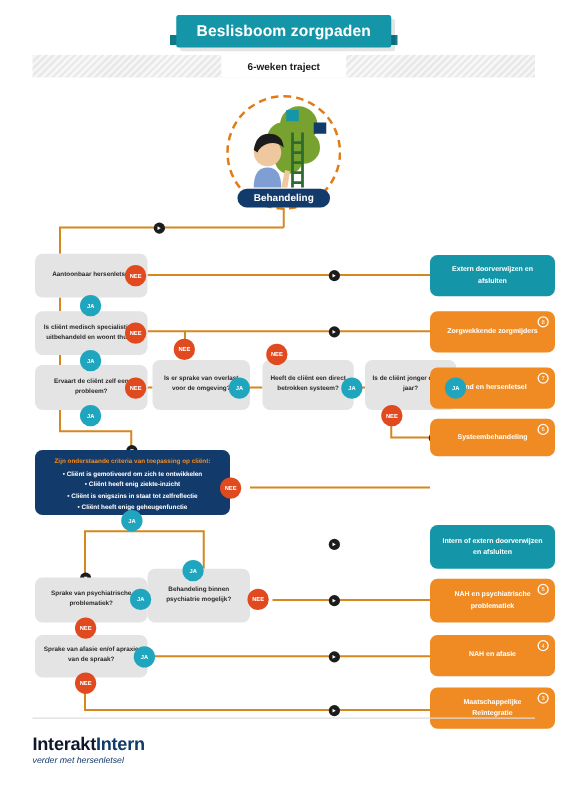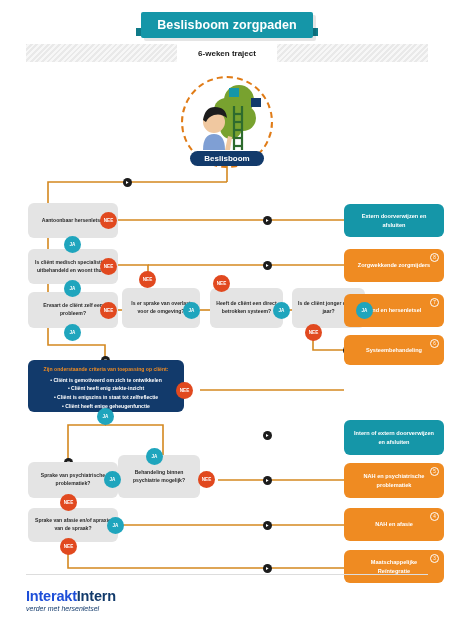--- a/index.html
+++ b/index.html
@@ -107,21 +107,21 @@
   .jdot{
     position:absolute;width:9px;height:9px;border-radius:50%;
     background:#1c1c1c;display:flex;align-items:center;justify-content:center;
   }
   .jdot svg{display:block;}
 
   
   .footer-rule{position:absolute;left:26px;top:574px;width:402px;height:1px;background:#dddddd;}
   .logo{position:absolute;left:26px;top:588px;}
   .logo .l1{font-size:14.5px;font-weight:bold;letter-spacing:-.2px;}
-  .logo .l1 .a{color:#1d4ed8;}
+  .logo .l1 .a{color:#0f172a;}
   .logo .l1 .b{color:#123a6b;}
   .logo .l2{font-size:7px;font-style:italic;color:#123a6b;margin-top:1px;}
 </style>
 </head>
 <body>
 
 <div id="root">
 
   <div class="banner-notch-l"></div>
   <div class="banner-notch-r"></div>
@@ -152,21 +152,21 @@
         <line x1="53" y1="62" x2="61" y2="62"></line>
         <line x1="53" y1="70" x2="61" y2="70"></line>
       </g>
       <path d="M22 74 q0 -16 11 -16 q11 0 11 16 z" fill="#7f9fd4"></path>
       <circle cx="33" cy="46" r="11" fill="#f0c8a0"></circle>
       <path d="M22 44 q2 -13 12 -13 q11 0 12 11 q-6 -5 -13 -3 q-6 2 -8 7 z" fill="#1c1c1c"></path>
       <path d="M44 74 l3 -14 l4 1 l-2 13 z" fill="#f0c8a0"></path>
     </g>
   </svg>
   <div class="hero-label">
-    <span>Beslisboom</span>
+    <span>Behandeling</span>
   </div>
 
   <svg id="wires">
     <g stroke="#d4881f" stroke-width="1.6" fill="none">
 
       <path d="M227 166 L227 182"></path>
       <path d="M227 182 L48 182 L48 203"></path>
 
       <path d="M118 220 L344 220"></path>
 

